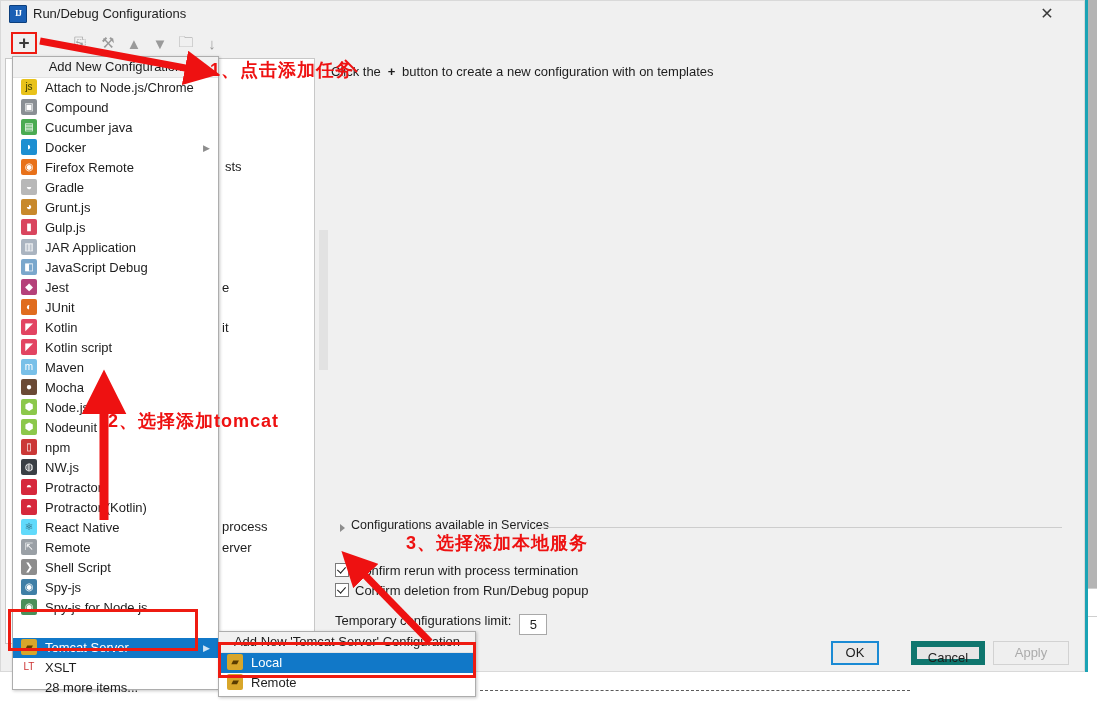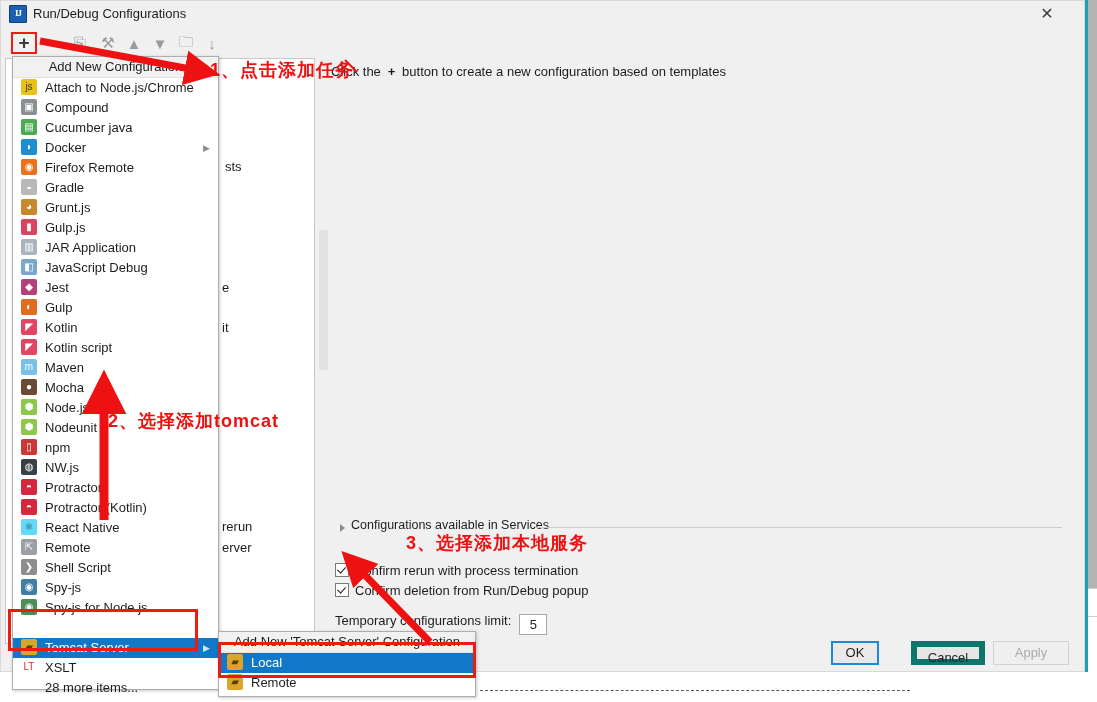--- a/index.html
+++ b/index.html
@@ -169,31 +169,31 @@
     <div class="tb-ico" id="tb-down">▼</div>
     <div class="tb-ico" id="tb-folder">🗀</div>
     <div class="tb-ico" id="tb-sort">↓</div>
   </div>
 
   <div id="left-panel">
     <div class="bg-frag" id="frag-sts">sts</div>
     <div id="frag-arrow1"></div>
     <div class="bg-frag" id="frag-e">e</div>
     <div class="bg-frag" id="frag-it">it</div>
-    <div class="bg-frag" id="frag-deployment">rerun</div>
+    <div class="bg-frag" id="frag-deployment">process</div>
     <div class="bg-frag" id="frag-server">erver</div>
     <div id="lp-scrollbar"></div>
   </div>
 
   <div id="right-panel"></div>
 
   <div id="hint-text">
     <span>Click the</span>
     <span id="hint-plus">+</span>
-    <span>button to create a new configuration based on templates</span>
+    <span>button to create a new configuration with on templates</span>
   </div>
 
   <div id="services-row">
     <div id="services-tri"></div>
     <div id="services-label">Configurations available in Services</div>
     <div id="services-rule"></div>
   </div>
 
   <div class="cb-row" id="cb-rerun">
     <span class="cbx"></span><span>Confirm rerun with process termination</span>
@@ -220,21 +220,21 @@
       <div class="mi"><span class="ic" style="background: rgb(138, 143, 148); color: rgb(255, 255, 255);">▣</span><span>Compound</span></div>
       <div class="mi"><span class="ic" style="background: rgb(74, 171, 82); color: rgb(255, 255, 255);">▤</span><span>Cucumber java</span></div>
       <div class="mi"><span class="ic" style="background: rgb(29, 143, 209); color: rgb(255, 255, 255);">◗</span><span>Docker</span><span class="sub-arrow">▶</span></div>
       <div class="mi"><span class="ic" style="background: rgb(232, 113, 26); color: rgb(255, 255, 255);">◉</span><span>Firefox Remote</span></div>
       <div class="mi"><span class="ic" style="background: rgb(184, 184, 184); color: rgb(255, 255, 255);">◒</span><span>Gradle</span></div>
       <div class="mi"><span class="ic" style="background: rgb(200, 137, 44); color: rgb(255, 255, 255);">◕</span><span>Grunt.js</span></div>
       <div class="mi"><span class="ic" style="background: rgb(217, 69, 94); color: rgb(255, 255, 255);">▮</span><span>Gulp.js</span></div>
       <div class="mi"><span class="ic" style="background: rgb(170, 180, 192); color: rgb(255, 255, 255);">▥</span><span>JAR Application</span></div>
       <div class="mi"><span class="ic" style="background: rgb(122, 167, 204); color: rgb(255, 255, 255);">◧</span><span>JavaScript Debug</span></div>
       <div class="mi"><span class="ic" style="background: rgb(181, 65, 122); color: rgb(255, 255, 255);">◆</span><span>Jest</span></div>
-      <div class="mi"><span class="ic" style="background: rgb(224, 108, 31); color: rgb(255, 255, 255);">◐</span><span>Gulp</span></div>
+      <div class="mi"><span class="ic" style="background: rgb(224, 108, 31); color: rgb(255, 255, 255);">◐</span><span>JUnit</span></div>
       <div class="mi"><span class="ic" style="background: rgb(226, 68, 98); color: rgb(255, 255, 255);">◤</span><span>Kotlin</span></div>
       <div class="mi"><span class="ic" style="background: rgb(226, 68, 98); color: rgb(255, 255, 255);">◤</span><span>Kotlin script</span></div>
       <div class="mi"><span class="ic" style="background: rgb(121, 192, 232); color: rgb(255, 255, 255);">m</span><span>Maven</span></div>
       <div class="mi"><span class="ic" style="background: rgb(107, 74, 53); color: rgb(255, 255, 255);">●</span><span>Mocha</span></div>
       <div class="mi"><span class="ic" style="background: rgb(140, 200, 75); color: rgb(255, 255, 255);">⬢</span><span>Node.js</span></div>
       <div class="mi"><span class="ic" style="background: rgb(140, 200, 75); color: rgb(255, 255, 255);">⬢</span><span>Nodeunit</span></div>
       <div class="mi"><span class="ic" style="background: rgb(203, 56, 55); color: rgb(255, 255, 255);">▯</span><span>npm</span></div>
       <div class="mi"><span class="ic" style="background: rgb(58, 63, 69); color: rgb(255, 255, 255);">◍</span><span>NW.js</span></div>
       <div class="mi"><span class="ic" style="background: rgb(214, 40, 60); color: rgb(255, 255, 255);">◓</span><span>Protractor</span></div>
       <div class="mi"><span class="ic" style="background: rgb(214, 40, 60); color: rgb(255, 255, 255);">◓</span><span>Protractor (Kotlin)</span></div>

